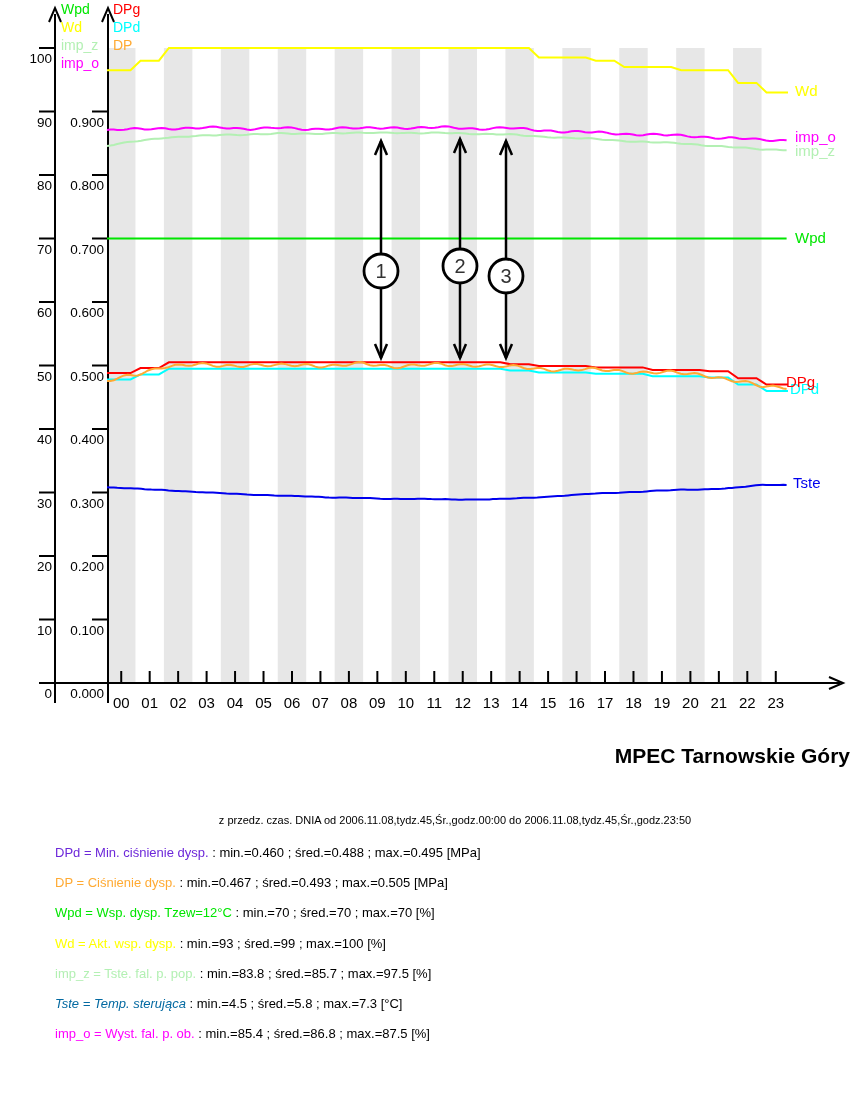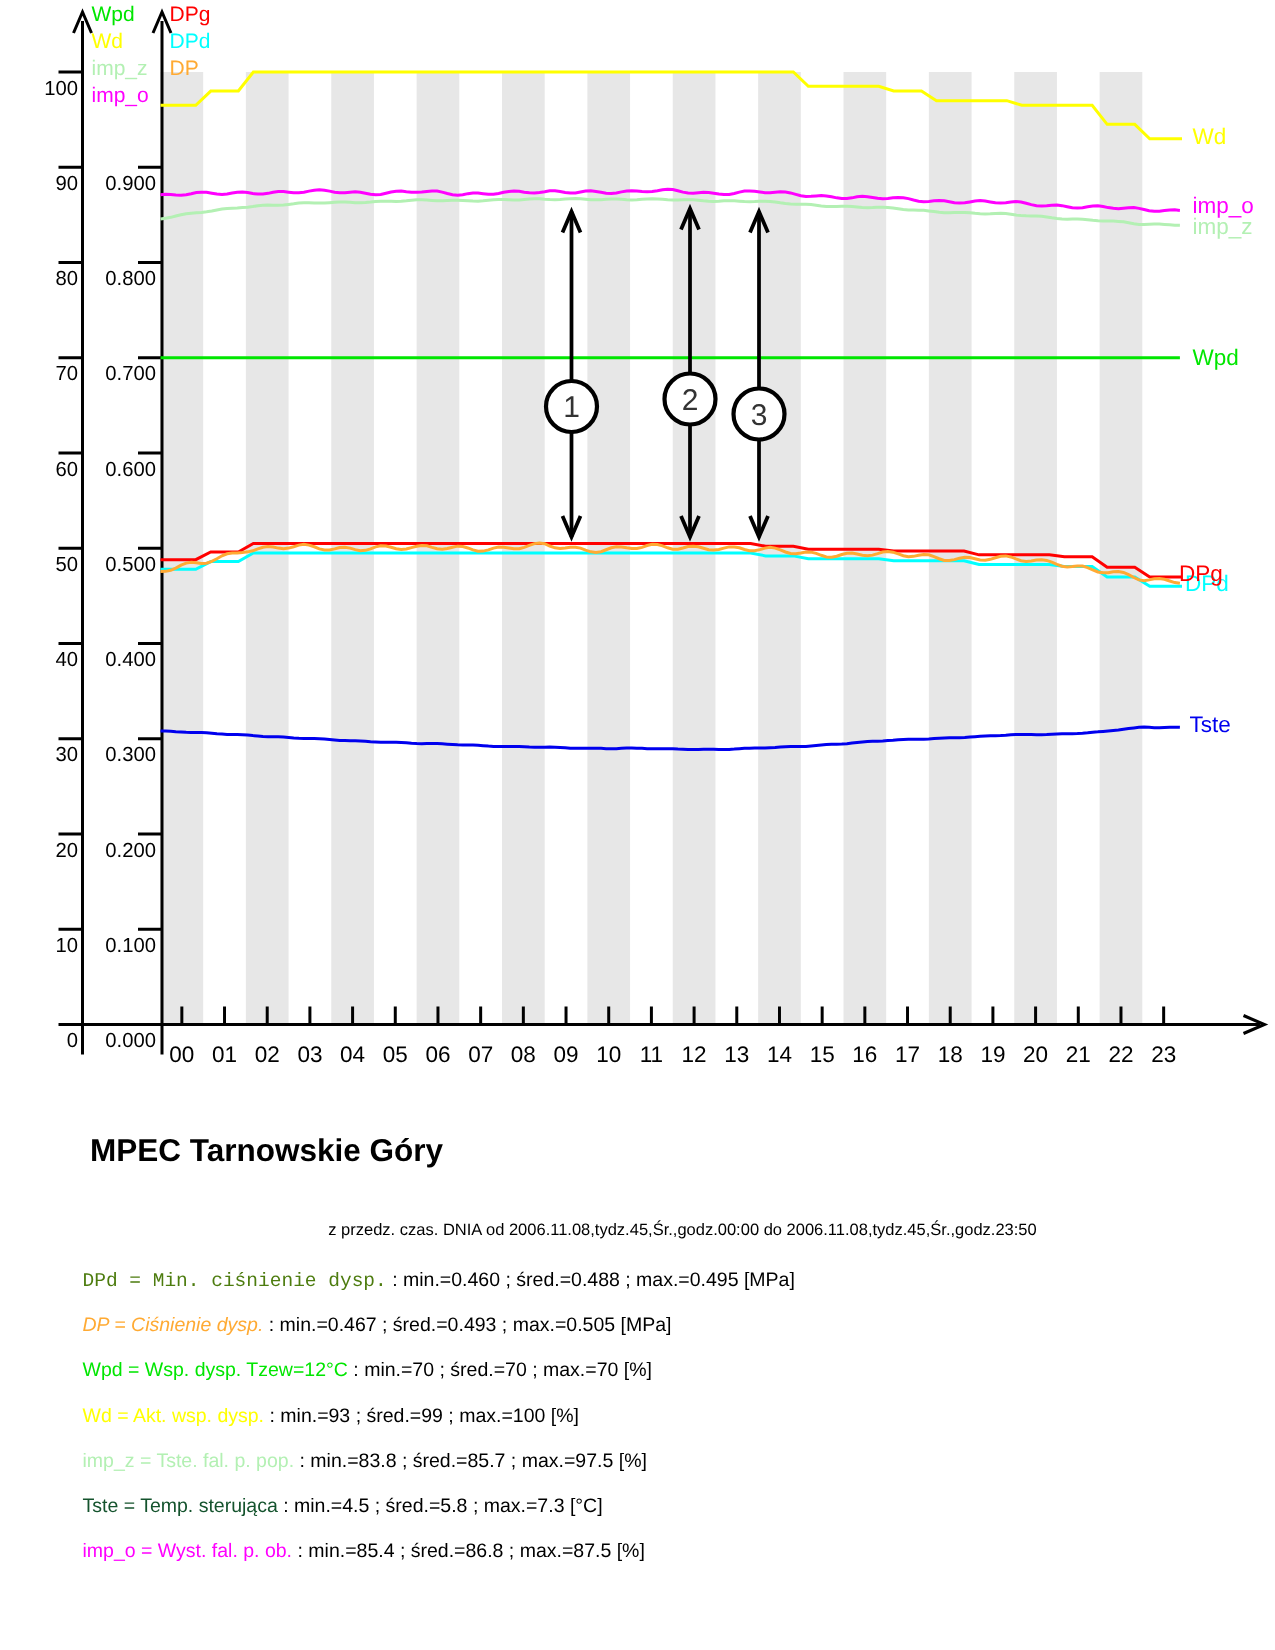--- a/index.html
+++ b/index.html
@@ -1,18 +1,18 @@
 <!DOCTYPE html>
 <html><head>
 <meta charset="utf-8">
 <style>
   html,body{margin:0;padding:0;background:#ffffff;}
   body{width:850px;height:1100px;position:relative;font-family:"Liberation Sans",sans-serif;overflow:hidden;}
   #chart-wrap{position:absolute;left:0;top:0;width:850px;height:732px;}
-  #titles{position:absolute;left:60px;top:740px;width:790px;text-align:left;color:#000;margin-top:12px;}
+  #titles{position:absolute;left:60px;top:740px;width:790px;text-align:right;color:#000;}
   #titles .t{font-size:21px;font-weight:bold;line-height:31px;}
   #subtitle{position:absolute;left:60px;top:814px;width:790px;text-align:center;font-size:11px;color:#000;}
   #legend{position:absolute;left:55px;top:838px;width:760px;}
   .leg-row{height:30.2px;line-height:30.2px;font-size:13px;white-space:pre;}
   .leg-label{font-weight:normal;}
   .leg-stats{color:#000;}
   svg text{font-family:"Liberation Sans",sans-serif;}
 </style>
 </head>
 <body>
@@ -167,20 +167,20 @@
     </svg>
 </div>
 
 <div id="titles">
   <div class="t">MPEC Tarnowskie Góry</div>
 </div>
 
 <div id="subtitle">z przedz. czas. DNIA od 2006.11.08,tydz.45,Śr.,godz.00:00 do 2006.11.08,tydz.45,Śr.,godz.23:50</div>
 
 <div id="legend">
-    <div class="leg-row"><span class="leg-label" style="color: #4d7c0f; font-family: Liberation Mono, monospace;">DPd = Min. ciśnienie dysp.</span><span class="leg-stats"> : min.=0.460 ; śred.=0.488 ; max.=0.495 [MPa]</span></div>
-    <div class="leg-row"><span class="leg-label" style="color: rgb(255, 170, 51); font-style: italic;">DP = Ciśnienie dysp.</span><span class="leg-stats"> : min.=0.467 ; śred.=0.493 ; max.=0.505 [MPa]</span></div>
+    <div class="leg-row"><span class="leg-label" style="color: #6d28d9;">DPd = Min. ciśnienie dysp.</span><span class="leg-stats"> : min.=0.460 ; śred.=0.488 ; max.=0.495 [MPa]</span></div>
+    <div class="leg-row"><span class="leg-label" style="color: rgb(255, 170, 51);">DP = Ciśnienie dysp.</span><span class="leg-stats"> : min.=0.467 ; śred.=0.493 ; max.=0.505 [MPa]</span></div>
     <div class="leg-row"><span class="leg-label" style="color: rgb(0, 230, 0); margin-top: 24px;">Wpd = Wsp. dysp. Tzew=12°C</span><span class="leg-stats"> : min.=70 ; śred.=70 ; max.=70 [%]</span></div>
     <div class="leg-row"><span class="leg-label" style="color: rgb(255, 255, 0);">Wd = Akt. wsp. dysp.</span><span class="leg-stats"> : min.=93 ; śred.=99 ; max.=100 [%]</span></div>
     <div class="leg-row"><span class="leg-label" style="color: rgb(179, 240, 179);">imp_z = Tste. fal. p. pop.</span><span class="leg-stats"> : min.=83.8 ; śred.=85.7 ; max.=97.5 [%]</span></div>
-    <div class="leg-row"><span class="leg-label" style="color: #14532d;">Tste = Temp. sterująca</span><span class="leg-stats"> : min.=4.5 ; śred.=5.8 ; max.=7.3 [°C]</span></div>
+    <div class="leg-row"><span class="leg-label" style="color: #0369a1; font-style: italic;">Tste = Temp. sterująca</span><span class="leg-stats"> : min.=4.5 ; śred.=5.8 ; max.=7.3 [°C]</span></div>
     <div class="leg-row"><span class="leg-label" style="color: rgb(255, 0, 255);">imp_o = Wyst. fal. p. ob.</span><span class="leg-stats"> : min.=85.4 ; śred.=86.8 ; max.=87.5 [%]</span></div>
   </div>
 
 </body></html>

